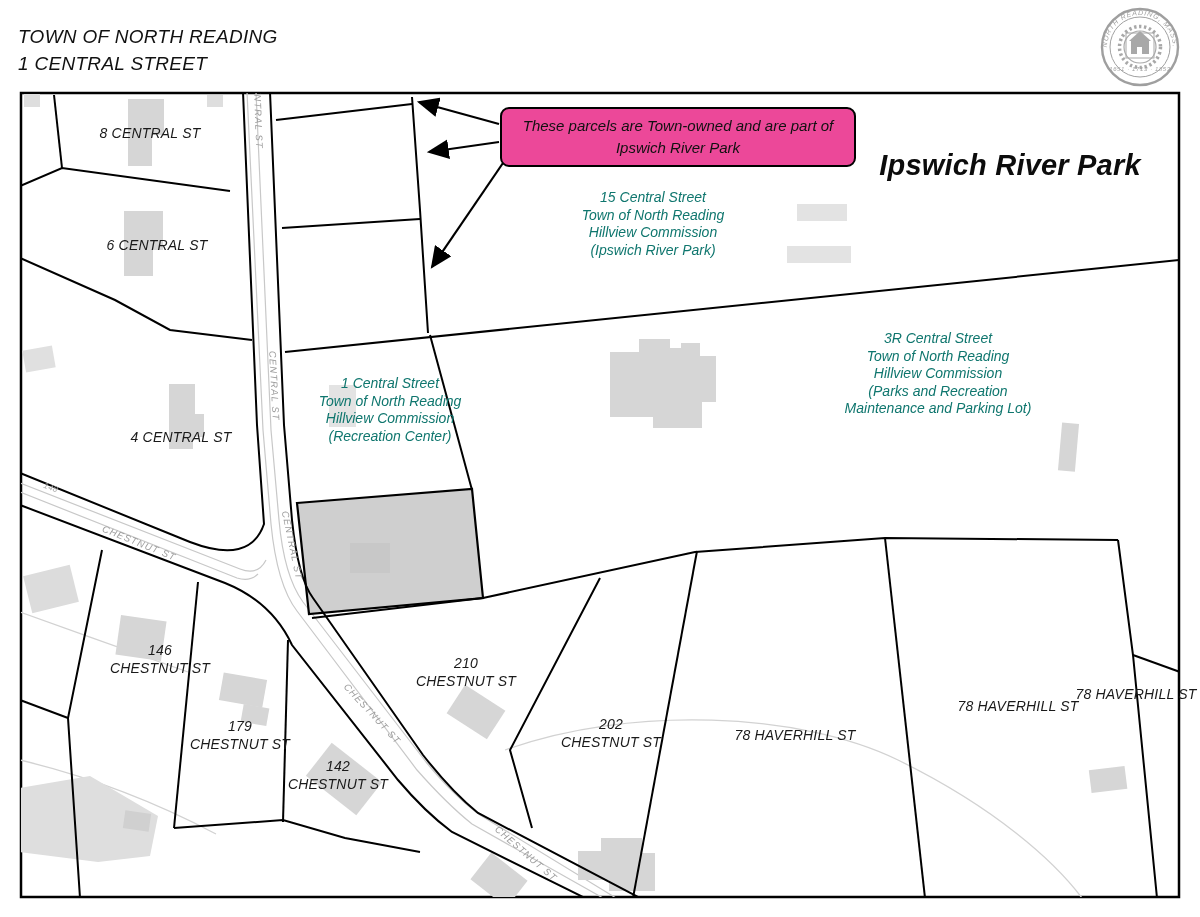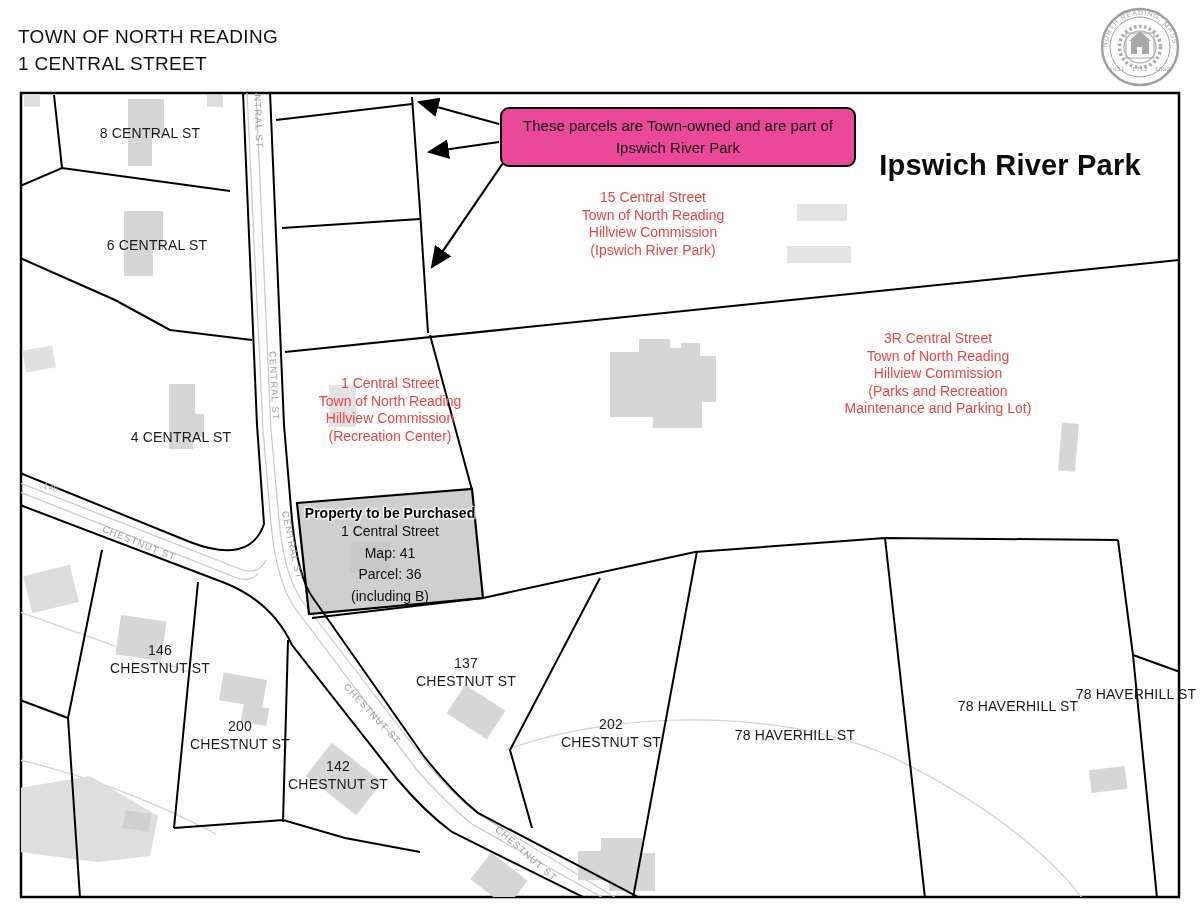--- a/index.html
+++ b/index.html
@@ -1,22 +1,22 @@
 <!DOCTYPE html>
 <html><head>
 <meta charset="utf-8">
 <style>
   html,body{margin:0;padding:0;background:#fff;}
   .page{position:relative;width:1200px;height:917px;background:#fff;
-        font-family:"Liberation Sans",sans-serif;overflow:hidden;}
+        font-family:"Liberation Sans",sans-serif;overflow:hidden;font-style:italic;}
   .header{position:absolute;left:18px;top:24px;font-size:19px;line-height:1.4;
           color:#111;letter-spacing:.3px;}
   .geo{position:absolute;left:0;top:0;}
   .lbl{position:absolute;transform:translate(-50%,-50%);text-align:center;
-       color:#ef4444;white-space:pre-line;width:max-content;}
+       color:#0f766e;white-space:pre-line;width:max-content;}
   .block{font-size:14px;line-height:1.25;}
   .addr{font-size:14px;line-height:1.3;letter-spacing:.2px;color:#1a1a1a;}
   .headline{font-size:29px;font-weight:bold;color:#0c0c0c;letter-spacing:.2px;}
   .callout{position:absolute;left:500px;top:107px;width:352px;height:56px;
            border:2px solid #000;border-radius:9px;background:#ec4899;
            display:flex;align-items:center;justify-content:center;text-align:center;
            font-size:15px;line-height:1.5;color:#111;white-space:pre-line;}
   .purchase{position:absolute;left:390px;top:556px;transform:translate(-50%,-50%);
             text-align:center;width:max-content;}
   .purchase-title{font-size:14px;font-weight:bold;color:#000;
@@ -175,38 +175,31 @@
   <div class="lbl block" style="left:938px;top:374px;">3R Central Street
 Town of North Reading
 Hillview Commission
 (Parks and Recreation
 Maintenance and Parking Lot)</div>
   <div class="lbl block" style="left:390px;top:410px;">1 Central Street
 Town of North Reading
 Hillview Commission
 (Recreation Center)</div>
 
-  <div class="purchase">
-    <div class="purchase-title">Property to be Purchased</div>
-    <div class="purchase-lines">1 Central Street
-Map: 41
-Parcel: 36
-(including B)</div>
-  </div>
 
   <div class="lbl addr" style="left:150px;top:133px;">8 CENTRAL ST</div>
   <div class="lbl addr" style="left:157px;top:245px;">6 CENTRAL ST</div>
   <div class="lbl addr" style="left:181px;top:437px;">4 CENTRAL ST</div>
   <div class="lbl addr" style="left:160px;top:659px;">146
 CHESTNUT ST</div>
-  <div class="lbl addr" style="left:240px;top:735px;">200
+  <div class="lbl addr" style="left:240px;top:735px;">179
 CHESTNUT ST</div>
   <div class="lbl addr" style="left:338px;top:775px;">142
 CHESTNUT ST</div>
-  <div class="lbl addr" style="left:466px;top:672px;">137
+  <div class="lbl addr" style="left:466px;top:672px;">210
 CHESTNUT ST</div>
   <div class="lbl addr" style="left:611px;top:733px;">202
 CHESTNUT ST</div>
   <div class="lbl addr" style="left:795px;top:735px;">78 HAVERHILL ST</div>
   <div class="lbl addr" style="left:1018px;top:706px;">78 HAVERHILL ST</div>
   <div class="lbl addr" style="left:1136px;top:694px;">78 HAVERHILL ST</div>
 
 </div>
 
 </body></html>

